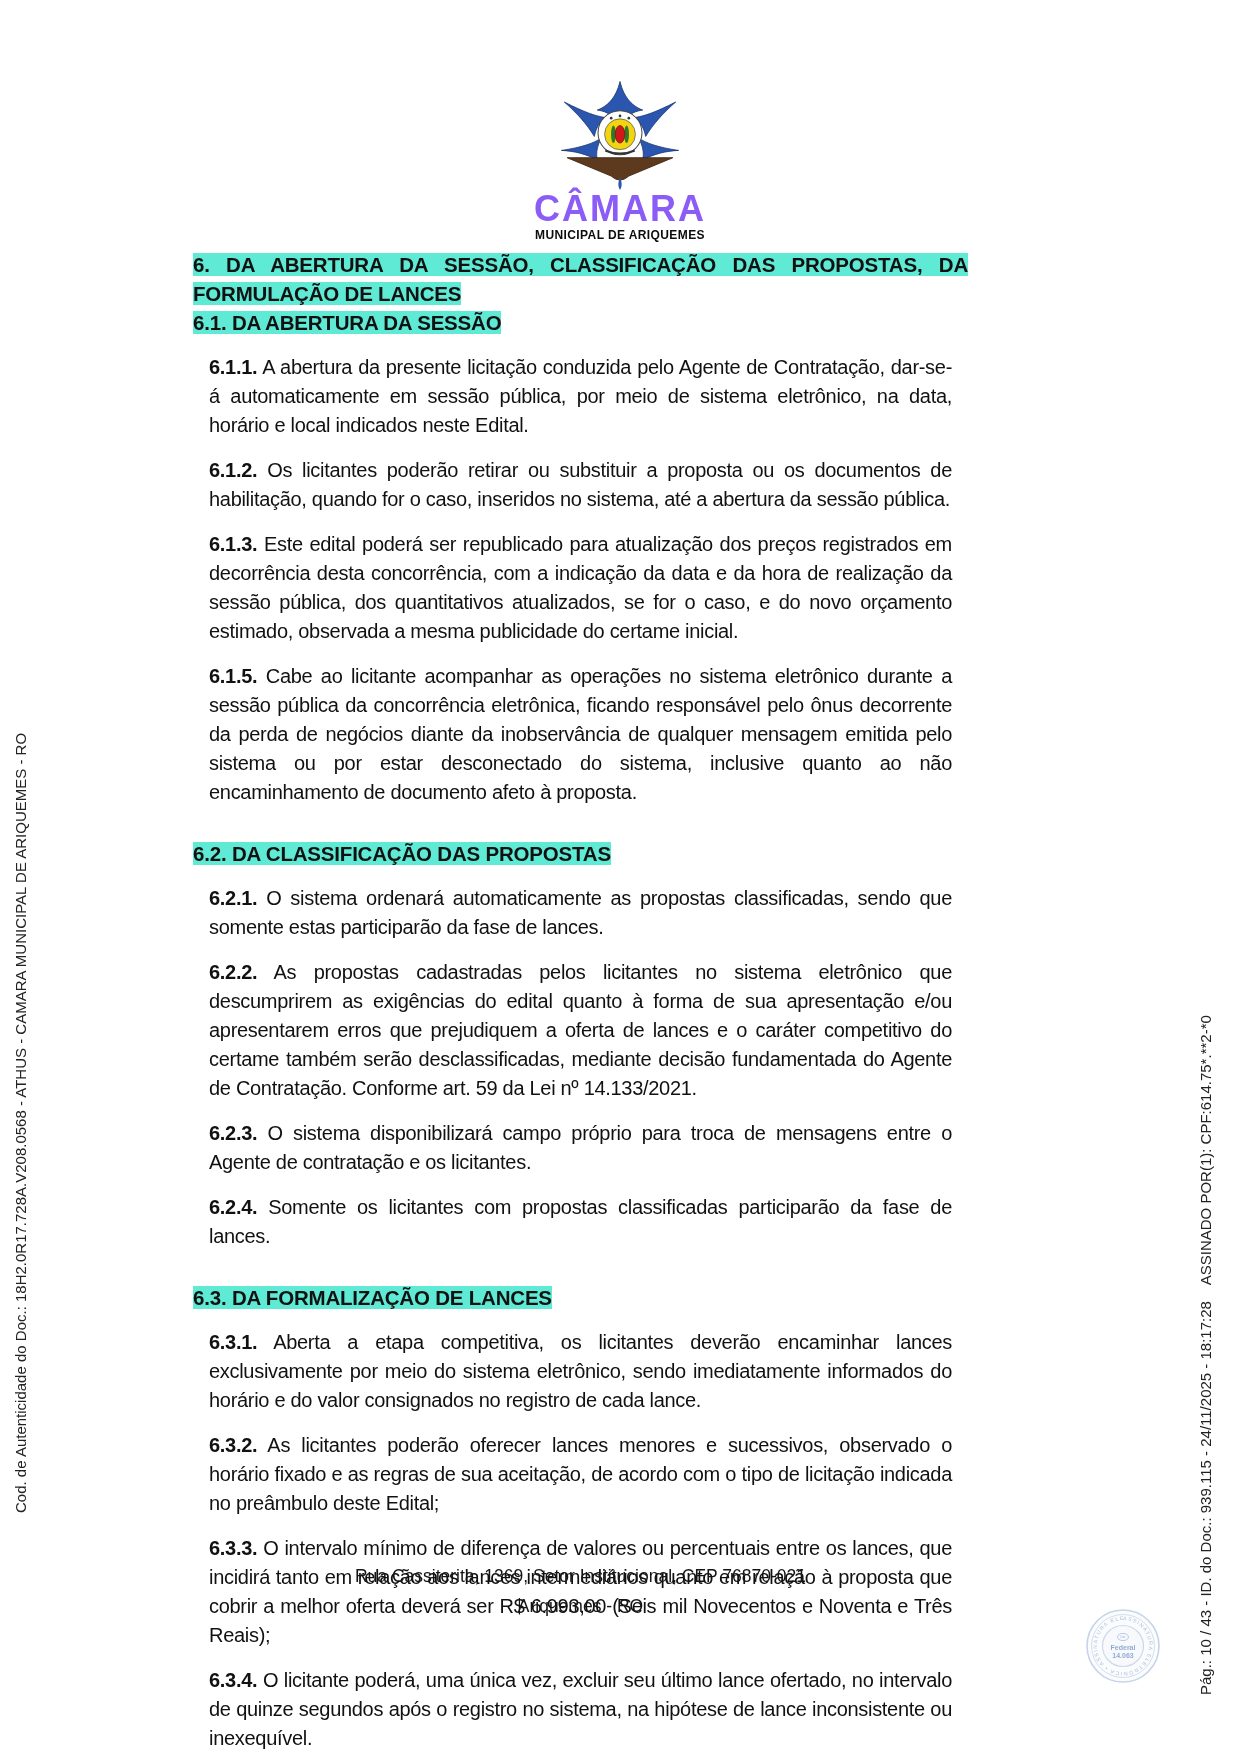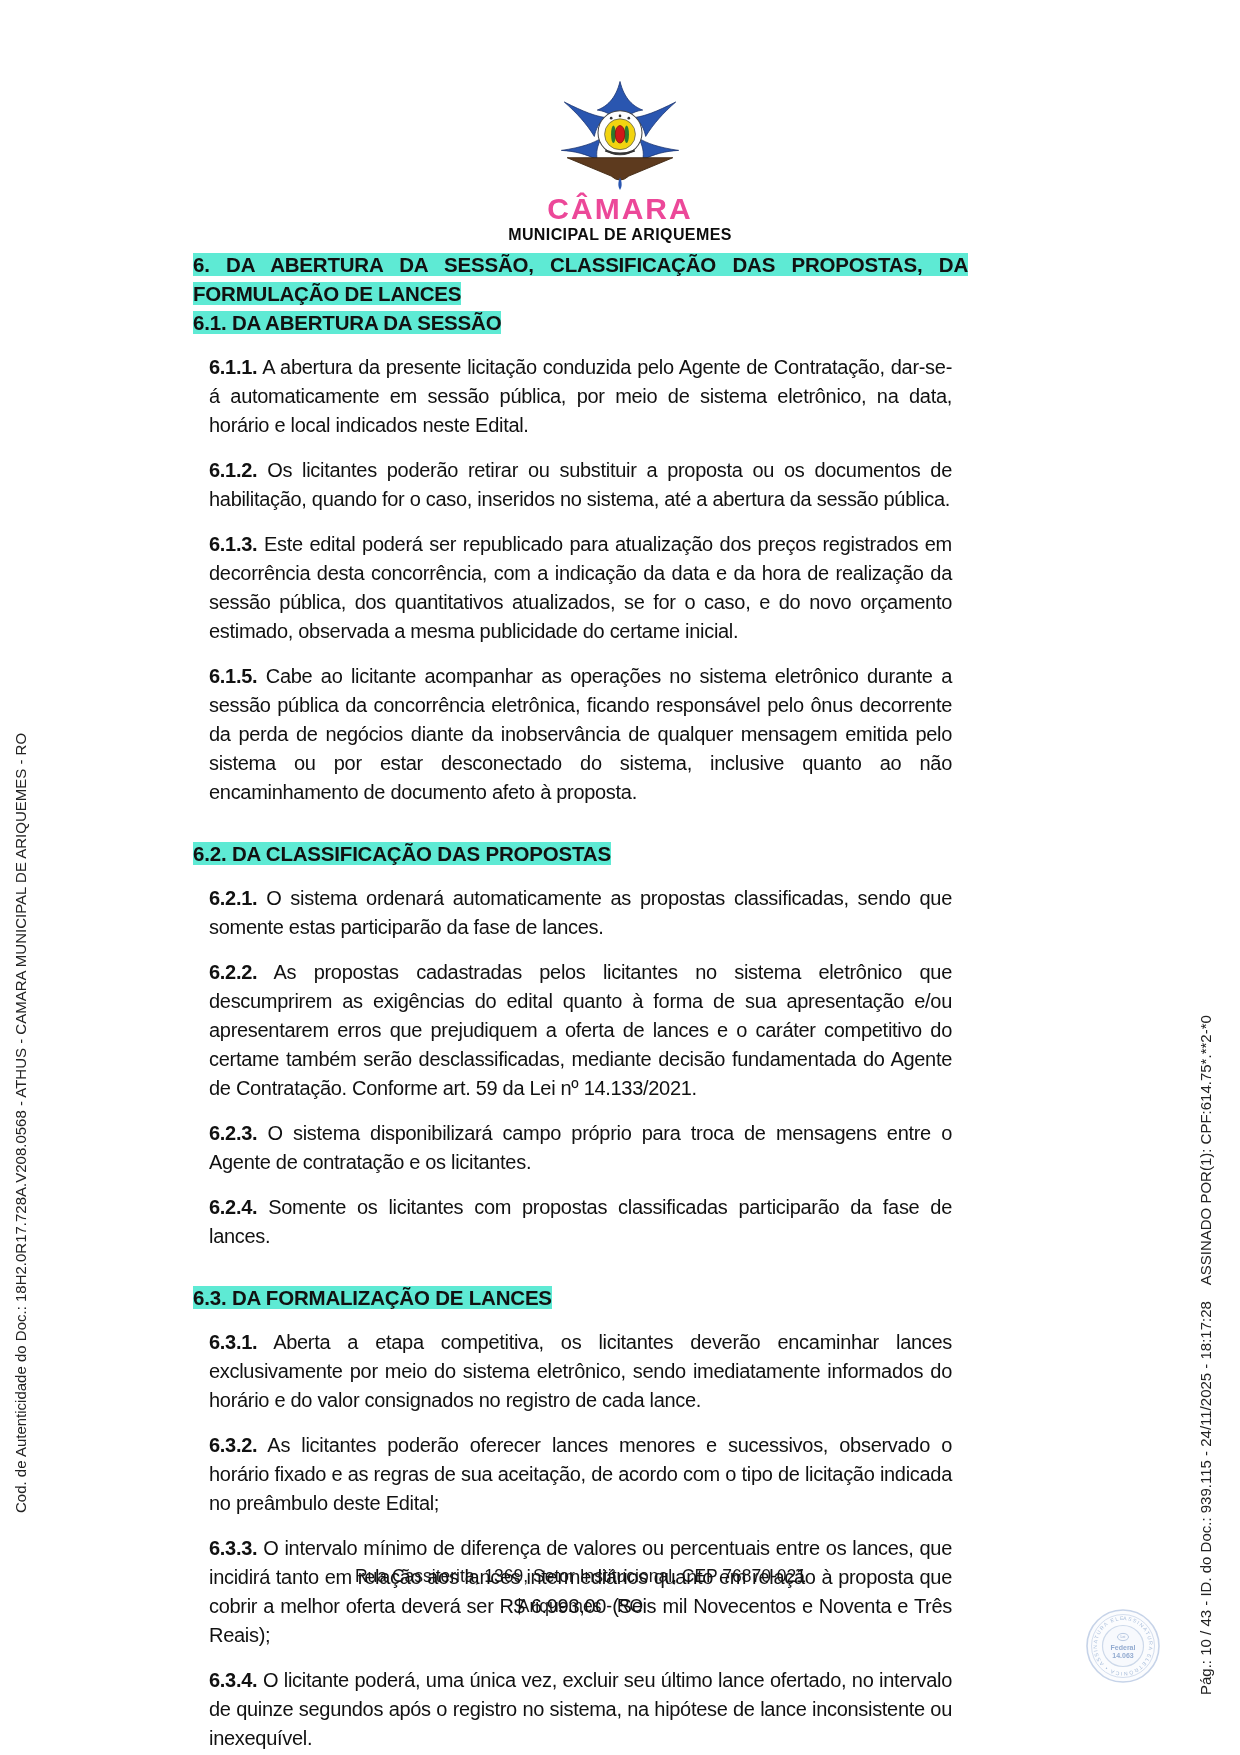--- a/index.html
+++ b/index.html
@@ -10,25 +10,25 @@
     overflow:hidden;
     font-family:"Liberation Sans","DejaVu Sans",sans-serif;
     color:#111;
   }
   .column{
     position:absolute;left:193px;top:0;width:775px;
   }
   .logo{ text-align:center; margin-top:80px; margin-bottom:8px; }
   .logo svg{ display:block; margin:0 auto; }
   .logo-title{
-    font-size:30px; font-weight:800; letter-spacing:2px;
-    line-height:38px; color:#ec4899;
+    font-size:36px; font-weight:800; letter-spacing:2px;
+    line-height:38px; color:#8b5cf6;
   }
   .logo-subtitle{
-    font-size:16px; font-weight:700; letter-spacing:.4px;
+    font-size:12px; font-weight:700; letter-spacing:.4px;
     line-height:14px; color:#0c0c0c;text-align:center;
   }
   .heading{
     margin:0; font-weight:700; font-size:20.5px; line-height:29px;
     text-align:justify; letter-spacing:-0.2px;
   }
   .heading .hl{ background:#5eead4; }
   .section-gap{ margin-top:32px; }
   .para{
     margin:16px; font-size:20px; line-height:29px;

